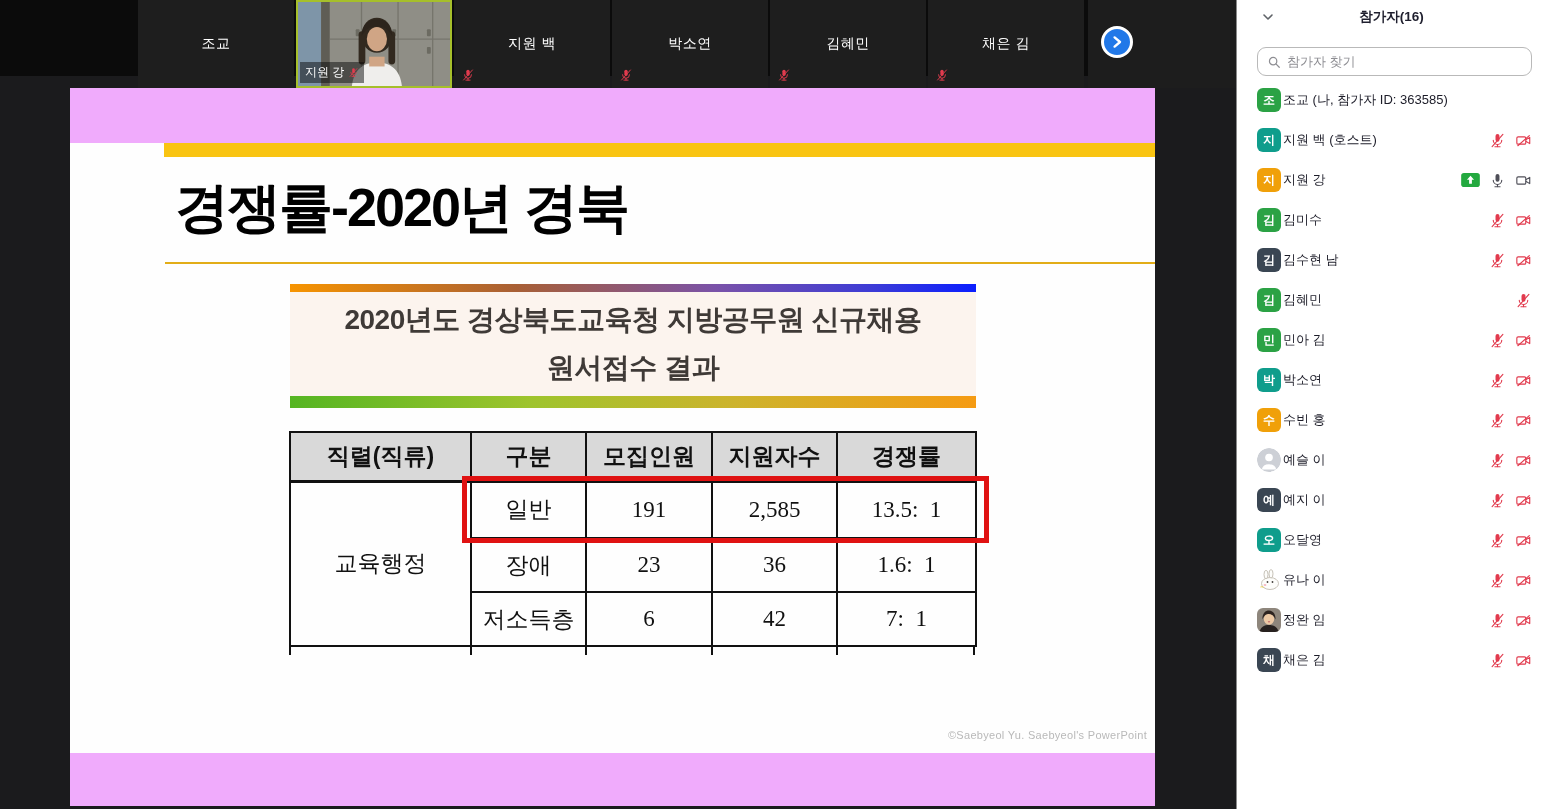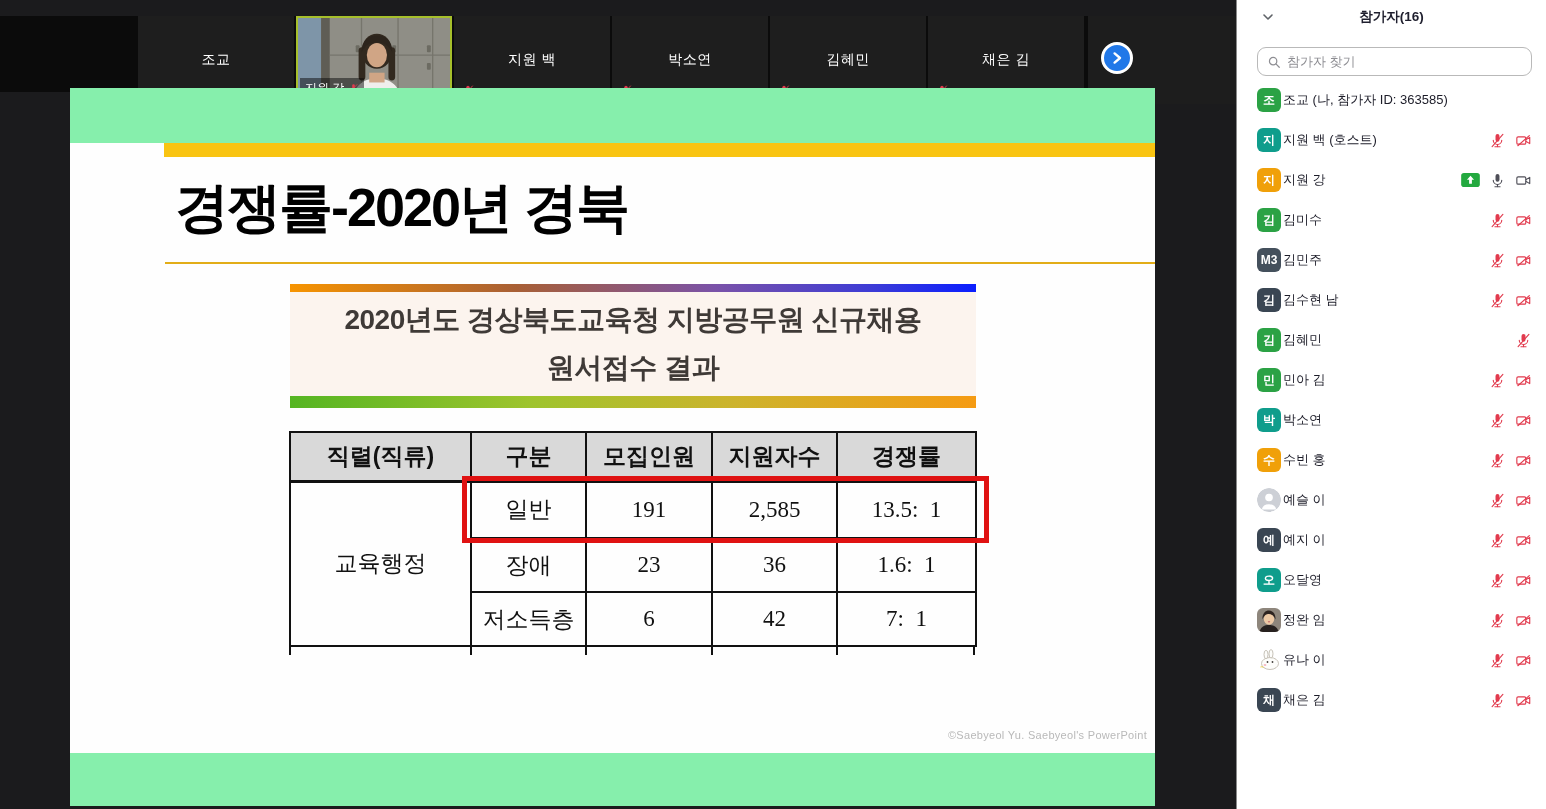--- a/index.html
+++ b/index.html
@@ -1,33 +1,33 @@
 <!DOCTYPE html>
 <html><head>
 <meta charset="utf-8">
 <style>
   * { margin:0; padding:0; box-sizing:border-box; }
   html,body { width:1546px; height:809px; background:#1b1b1d; font-family:"Liberation Sans",sans-serif; }
   .screen { position:relative; width:1546px; height:809px; overflow:hidden; background:#1b1b1d; }
 
   
-  .video-strip { position:absolute; left:0; top:16px; width:1236px; height:76px; background:#0b0b0b; }
+  .video-strip { position:absolute; left:0; top:0; width:1236px; height:76px; background:#0b0b0b; }
   .strip-tiles { position:absolute; left:138px; top:0; height:88px; display:flex; }
   .strip-filler { position:absolute; left:1088px; top:0; width:148px; height:88px; background:#1d1d1d; }
   .tile { position:relative; width:156px; height:88px; background:#1e1e1e; margin-right:2px; display:flex; align-items:center; justify-content:center; }
   .tile-name { color:#ffffff; font-size:14px; letter-spacing:.5px; }
   .tile-mic { position:absolute; left:7px; bottom:6px; }
   .tile-video { border:2px solid #a6bf2b; padding:0; overflow:hidden; }
   .tile-video svg.scene { position:absolute; inset:0; width:100%; height:100%; }
   .vid-label { position:absolute; left:2px; bottom:3px; background:rgba(10,10,10,.5); color:#fff; font-size:12px; padding:2px 5px; display:flex; align-items:center; gap:4px; }
   .next-btn { position:absolute; left:1101px; top:26px; width:32px; height:32px; border-radius:50%; background:#2178e8; border:3px solid #ffffff; display:flex; align-items:center; justify-content:center; cursor:pointer; }
   .next-btn .ic { width:14px; height:14px; }
 
   
-  .share-screen { position:absolute; left:70px; top:88px; width:1085px; height:718px; background:#86efac; }
+  .share-screen { position:absolute; left:70px; top:88px; width:1085px; height:718px; background:#f0abfc; }
   .slide { position:absolute; left:0; top:55px; width:1085px; height:610px; background:#fefefe; overflow:hidden; }
   .slide-topbar { position:absolute; left:94px; top:0; width:991px; height:14px; }
   .slide-title { position:absolute; left:105px; top:36px; font-size:54px; font-weight:900; color:#000; letter-spacing:-2px; line-height:1.05; }
   .slide-divider { position:absolute; left:95px; top:119px; width:990px; height:2px; }
   .hdr-box { position:absolute; left:220px; top:141px; width:686px; }
   .hdr-grad-top { height:8px; background:linear-gradient(90deg,#f79400,#a85f35 33%,#7a52a8 62%,#3c3bd6 85%,#0a1eff); }
   .hdr-grad-bot { height:12px; background:linear-gradient(90deg,#55b522,#9ec42d 35%,#cdb32c 65%,#f59b13); }
   .hdr-content { background:#fcf4ee; height:104px; display:flex; flex-direction:column; justify-content:space-evenly; text-align:center; }
   .hdr-line { font-size:28px; font-weight:600; color:#3f3a37; letter-spacing:-0.5px; }
 
@@ -352,46 +352,20 @@
                 <g fill="none" stroke="currentColor" stroke-width="1.6" stroke-linejoin="round">
                   <rect x="2.6" y="6.8" width="12.6" height="10.4" rx="1.8"></rect>
                   <path d="M15.2 10.9l5.6-3.3v8.8l-5.6-3.3"></path>
                   <path d="M4 19.4 20.2 5.2" stroke-linecap="round"></path>
                 </g>
               </svg>
             </span>
           </span>
         </div>
         <div class="p-row">
-          <span class="avatar" style="background: rgb(68, 80, 92);">M3</span>
-          <span class="p-name">김민주</span>
-          <span class="p-icons">
-            <span class="ic" style="width: 17px; height: 17px; color: rgb(226, 59, 78);">
-              <svg viewBox="0 0 24 24">
-                <g stroke="currentColor" stroke-width="1.6" stroke-linecap="round" fill="none">
-                  <rect x="9.2" y="2.8" width="5.6" height="10.8" rx="2.8" fill="currentColor" stroke="none"></rect>
-                  <path d="M6 11.6a6 6 0 0 0 12 0"></path>
-                  <path d="M12 17.6v3"></path>
-                  <path d="M8.4 20.8h7.2"></path>
-                  <path d="M4.4 20.6 19.6 3.4"></path>
-                </g>
-              </svg>
-            </span>
-            <span class="ic" style="width: 17px; height: 17px; color: rgb(226, 59, 78);">
-              <svg viewBox="0 0 24 24">
-                <g fill="none" stroke="currentColor" stroke-width="1.6" stroke-linejoin="round">
-                  <rect x="2.6" y="6.8" width="12.6" height="10.4" rx="1.8"></rect>
-                  <path d="M15.2 10.9l5.6-3.3v8.8l-5.6-3.3"></path>
-                  <path d="M4 19.4 20.2 5.2" stroke-linecap="round"></path>
-                </g>
-              </svg>
-            </span>
-          </span>
-        </div>
-        <div class="p-row">
           <span class="avatar" style="background: rgb(58, 70, 83);">김</span>
           <span class="p-name">김수현 남</span>
           <span class="p-icons">
             <span class="ic" style="width: 17px; height: 17px; color: rgb(226, 59, 78);">
               <svg viewBox="0 0 24 24">
                 <g stroke="currentColor" stroke-width="1.6" stroke-linecap="round" fill="none">
                   <rect x="9.2" y="2.8" width="5.6" height="10.8" rx="2.8" fill="currentColor" stroke="none"></rect>
                   <path d="M6 11.6a6 6 0 0 0 12 0"></path>
                   <path d="M12 17.6v3"></path>
                   <path d="M8.4 20.8h7.2"></path>
@@ -559,54 +533,20 @@
                   <path d="M15.2 10.9l5.6-3.3v8.8l-5.6-3.3"></path>
                   <path d="M4 19.4 20.2 5.2" stroke-linecap="round"></path>
                 </g>
               </svg>
             </span>
           </span>
         </div>
         <div class="p-row">
           <span class="avatar" style="background: rgb(15, 157, 140);">오</span>
           <span class="p-name">오달영</span>
-          <span class="p-icons">
-            <span class="ic" style="width: 17px; height: 17px; color: rgb(226, 59, 78);">
-              <svg viewBox="0 0 24 24">
-                <g stroke="currentColor" stroke-width="1.6" stroke-linecap="round" fill="none">
-                  <rect x="9.2" y="2.8" width="5.6" height="10.8" rx="2.8" fill="currentColor" stroke="none"></rect>
-                  <path d="M6 11.6a6 6 0 0 0 12 0"></path>
-                  <path d="M12 17.6v3"></path>
-                  <path d="M8.4 20.8h7.2"></path>
-                  <path d="M4.4 20.6 19.6 3.4"></path>
-                </g>
-              </svg>
-            </span>
-            <span class="ic" style="width: 17px; height: 17px; color: rgb(226, 59, 78);">
-              <svg viewBox="0 0 24 24">
-                <g fill="none" stroke="currentColor" stroke-width="1.6" stroke-linejoin="round">
-                  <rect x="2.6" y="6.8" width="12.6" height="10.4" rx="1.8"></rect>
-                  <path d="M15.2 10.9l5.6-3.3v8.8l-5.6-3.3"></path>
-                  <path d="M4 19.4 20.2 5.2" stroke-linecap="round"></path>
-                </g>
-              </svg>
-            </span>
-          </span>
-        </div>
-        <div class="p-row">
-          <span class="avatar-img">
-            <svg viewBox="0 0 24 24">
-              <rect width="24" height="24" fill="#8e867c"></rect>
-              <ellipse cx="12" cy="11" rx="5.2" ry="5.8" fill="#edc9a4"></ellipse>
-              <path d="M5.4 11.5C5.4 4.8 8.6 2.6 12 2.6s6.6 2.2 6.6 8.9c-2-4.4-3.8-5.4-6.6-5.4s-4.6 1-6.6 5.4z" fill="#2e2420"></path>
-              <ellipse cx="12" cy="13.8" rx="1.2" ry="0.7" fill="#c9706e"></ellipse>
-              <path d="M2.5 24c1-5.4 5.2-7 9.5-7s8.5 1.6 9.5 7z" fill="#27211f"></path>
-            </svg>
-          </span>
-          <span class="p-name">정완 임</span>
           <span class="p-icons">
             <span class="ic" style="width: 17px; height: 17px; color: rgb(226, 59, 78);">
               <svg viewBox="0 0 24 24">
                 <g stroke="currentColor" stroke-width="1.6" stroke-linecap="round" fill="none">
                   <rect x="9.2" y="2.8" width="5.6" height="10.8" rx="2.8" fill="currentColor" stroke="none"></rect>
                   <path d="M6 11.6a6 6 0 0 0 12 0"></path>
                   <path d="M12 17.6v3"></path>
                   <path d="M8.4 20.8h7.2"></path>
                   <path d="M4.4 20.6 19.6 3.4"></path>
                 </g>
@@ -656,20 +596,54 @@
                 <g fill="none" stroke="currentColor" stroke-width="1.6" stroke-linejoin="round">
                   <rect x="2.6" y="6.8" width="12.6" height="10.4" rx="1.8"></rect>
                   <path d="M15.2 10.9l5.6-3.3v8.8l-5.6-3.3"></path>
                   <path d="M4 19.4 20.2 5.2" stroke-linecap="round"></path>
                 </g>
               </svg>
             </span>
           </span>
         </div>
         <div class="p-row">
+          <span class="avatar-img">
+            <svg viewBox="0 0 24 24">
+              <rect width="24" height="24" fill="#8e867c"></rect>
+              <ellipse cx="12" cy="11" rx="5.2" ry="5.8" fill="#edc9a4"></ellipse>
+              <path d="M5.4 11.5C5.4 4.8 8.6 2.6 12 2.6s6.6 2.2 6.6 8.9c-2-4.4-3.8-5.4-6.6-5.4s-4.6 1-6.6 5.4z" fill="#2e2420"></path>
+              <ellipse cx="12" cy="13.8" rx="1.2" ry="0.7" fill="#c9706e"></ellipse>
+              <path d="M2.5 24c1-5.4 5.2-7 9.5-7s8.5 1.6 9.5 7z" fill="#27211f"></path>
+            </svg>
+          </span>
+          <span class="p-name">정완 임</span>
+          <span class="p-icons">
+            <span class="ic" style="width: 17px; height: 17px; color: rgb(226, 59, 78);">
+              <svg viewBox="0 0 24 24">
+                <g stroke="currentColor" stroke-width="1.6" stroke-linecap="round" fill="none">
+                  <rect x="9.2" y="2.8" width="5.6" height="10.8" rx="2.8" fill="currentColor" stroke="none"></rect>
+                  <path d="M6 11.6a6 6 0 0 0 12 0"></path>
+                  <path d="M12 17.6v3"></path>
+                  <path d="M8.4 20.8h7.2"></path>
+                  <path d="M4.4 20.6 19.6 3.4"></path>
+                </g>
+              </svg>
+            </span>
+            <span class="ic" style="width: 17px; height: 17px; color: rgb(226, 59, 78);">
+              <svg viewBox="0 0 24 24">
+                <g fill="none" stroke="currentColor" stroke-width="1.6" stroke-linejoin="round">
+                  <rect x="2.6" y="6.8" width="12.6" height="10.4" rx="1.8"></rect>
+                  <path d="M15.2 10.9l5.6-3.3v8.8l-5.6-3.3"></path>
+                  <path d="M4 19.4 20.2 5.2" stroke-linecap="round"></path>
+                </g>
+              </svg>
+            </span>
+          </span>
+        </div>
+        <div class="p-row">
           <span class="avatar" style="background: rgb(58, 70, 83);">채</span>
           <span class="p-name">채은 김</span>
           <span class="p-icons">
             <span class="ic" style="width: 17px; height: 17px; color: rgb(226, 59, 78);">
               <svg viewBox="0 0 24 24">
                 <g stroke="currentColor" stroke-width="1.6" stroke-linecap="round" fill="none">
                   <rect x="9.2" y="2.8" width="5.6" height="10.8" rx="2.8" fill="currentColor" stroke="none"></rect>
                   <path d="M6 11.6a6 6 0 0 0 12 0"></path>
                   <path d="M12 17.6v3"></path>
                   <path d="M8.4 20.8h7.2"></path>

